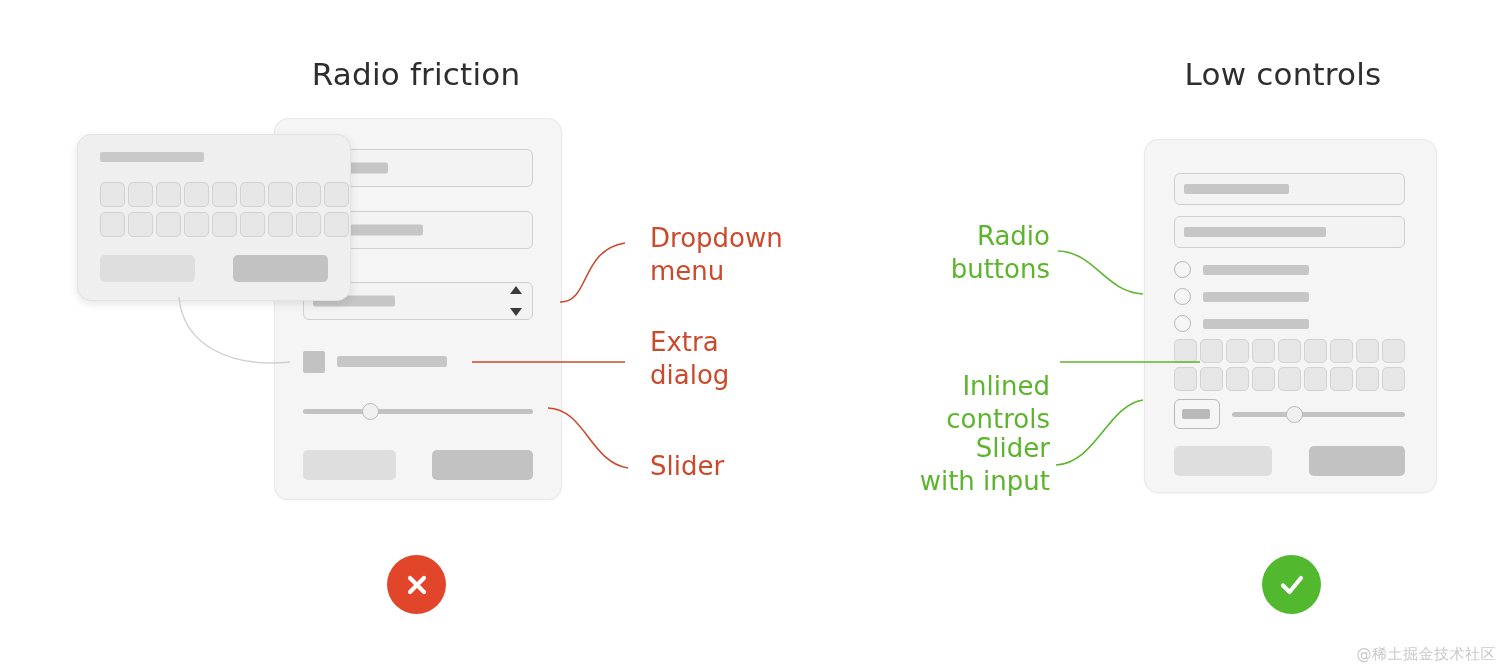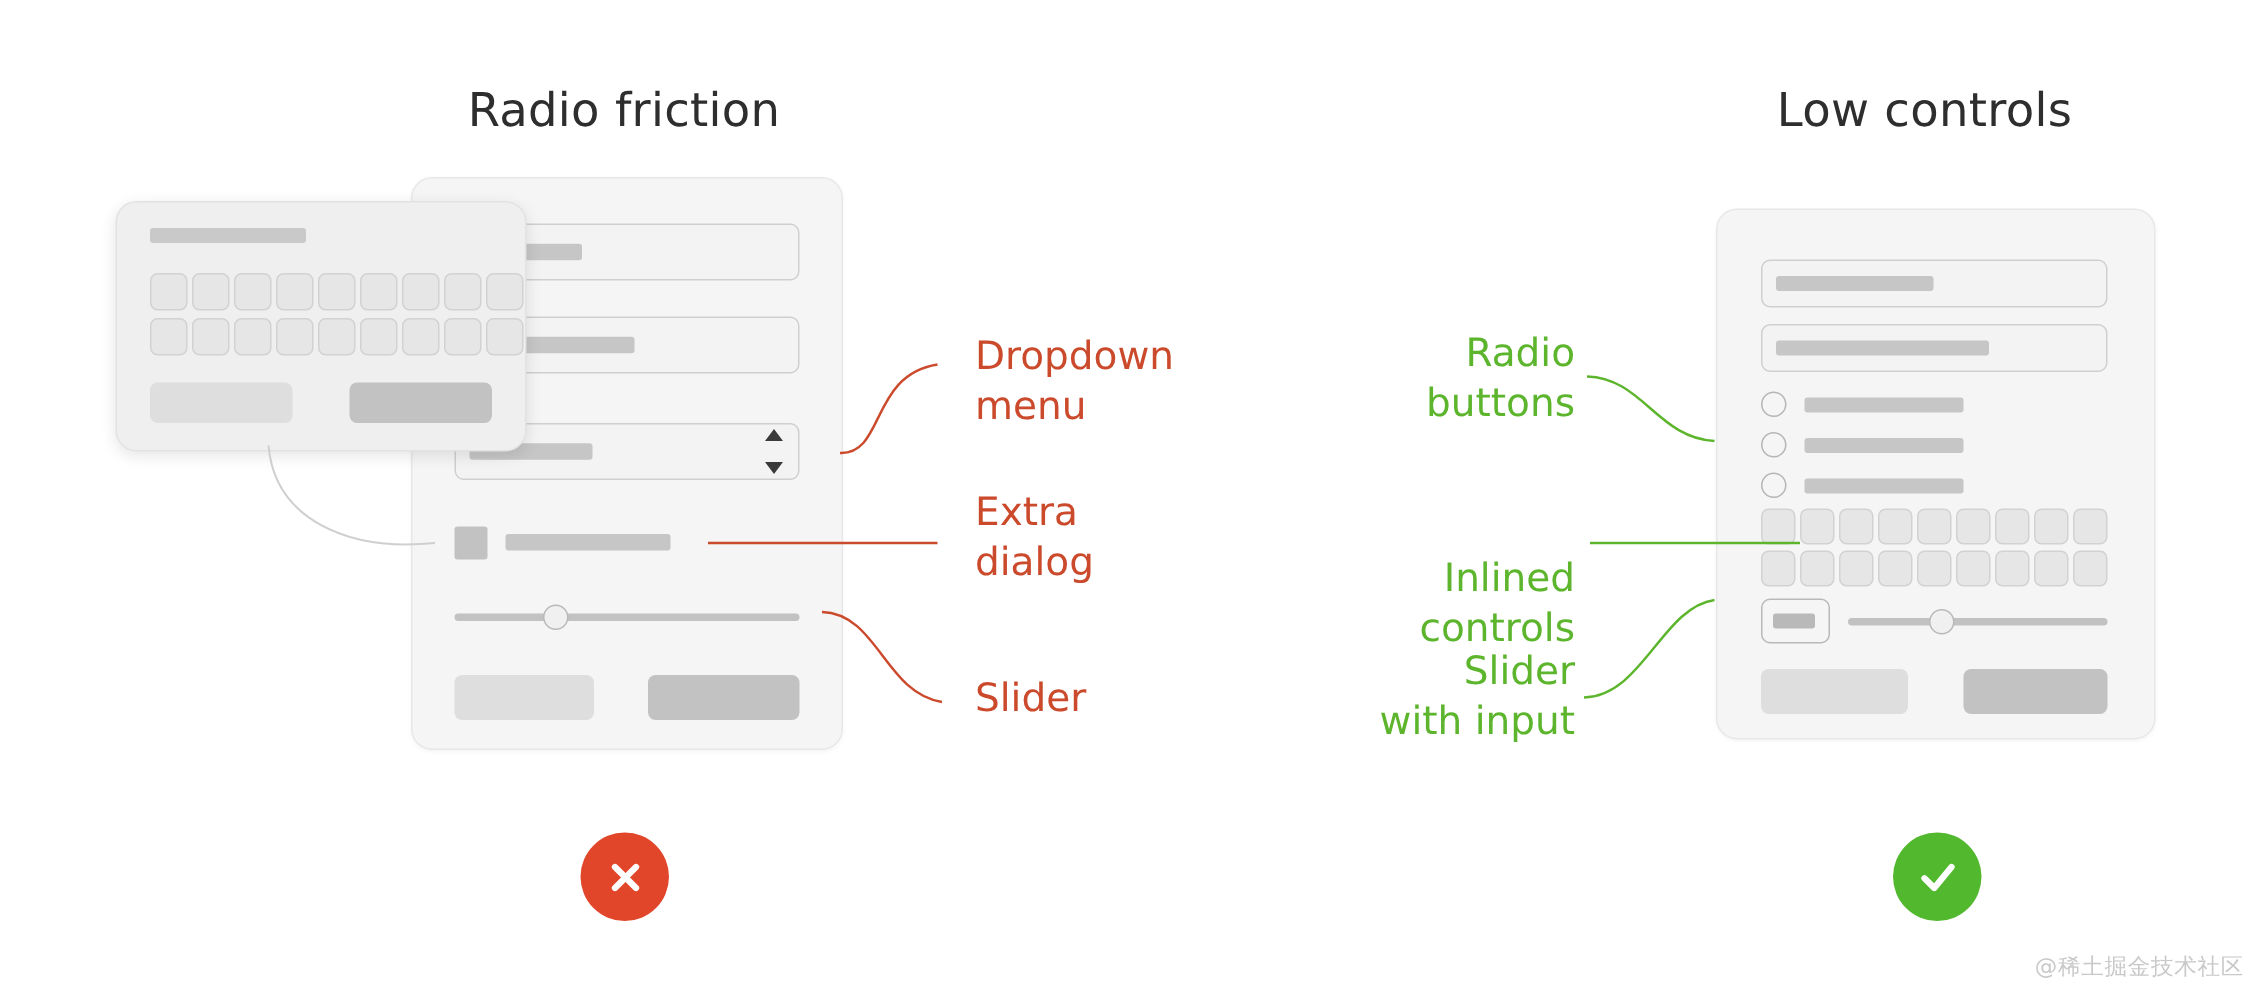--- a/index.html
+++ b/index.html
@@ -239,21 +239,21 @@
     align-items: center;
     justify-content: center;
   }
   #badge-bad  { left: 387px;  top: 555px; background: #e2462a; }
   #badge-good { left: 1262px; top: 555px; background: #52b82e; }
 
   
   #watermark {
     position: absolute;
     right: 16px;
-    bottom: 17px;
+    bottom: 7px;
     font-size: 15px;
     color: #c9c9c9;
     letter-spacing: 0.5px;
     font-family: "DejaVu Sans", "Liberation Sans", sans-serif;
     margin-top: 12px;
   }
 </style>
 </head>
 <body>
 

